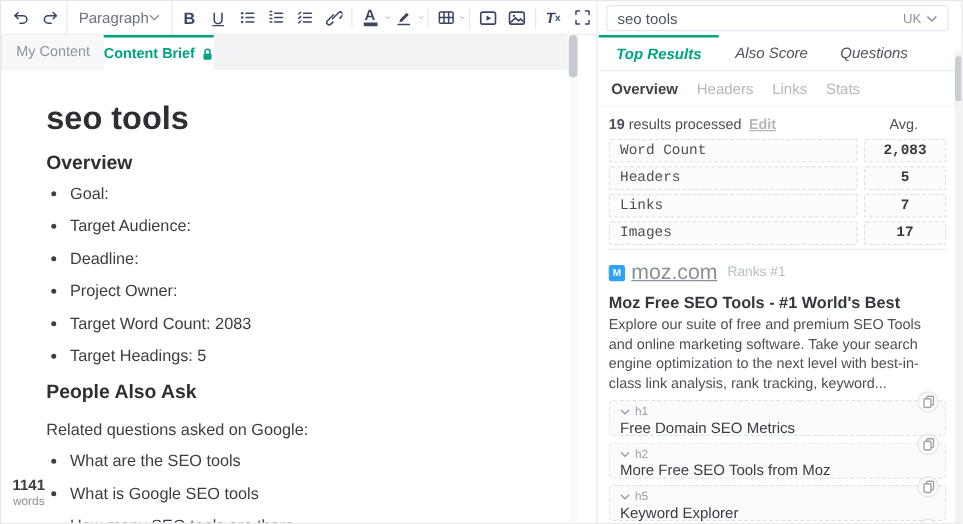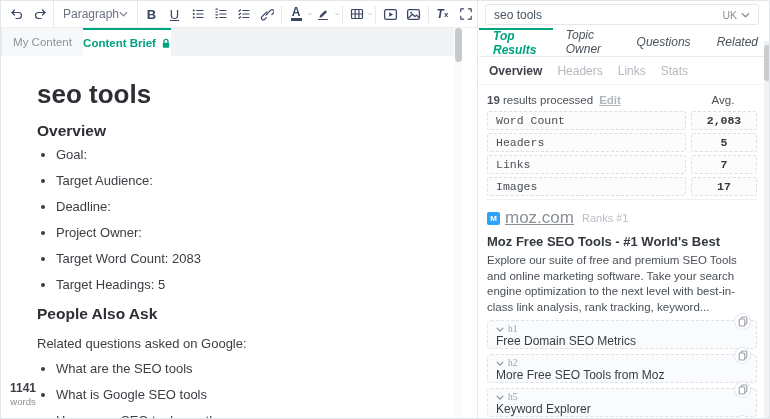--- a/index.html
+++ b/index.html
@@ -75,21 +75,21 @@
 
   .siterow { display: flex; align-items: center; margin-top: 8px; }
   .favicon { width: 13px; height: 13px; border-radius: 2px; background: #2ea1f8; color: #fff; font-size: 8px; font-weight: bold; display: flex; align-items: center; justify-content: center; }
   .domain { margin-left: 5px; font-size: 17px; color: #8a9097; text-decoration: underline; cursor: pointer; }
   .rank { margin-left: 8px; font-size: 11px; color: #b9bfc6; }
   .rtitle { margin-top: 7px; font-size: 13px; line-height: 14px; font-weight: bold; color: #33383e; }
   .rdesc { margin-top: 4px; font-size: 11.5px; line-height: 15.5px; color: #4a5056; }
 
   .cards { margin-top: 5px; }
   .hcard { position: relative; border: 1px dashed #dfe2e7; background: #fafbfc; border-radius: 4px; padding: 3px 8px 4px; margin-bottom: 5px; height: 29px; }
-  .tagrow { display: flex; align-items: center; gap: 4px; font-family: Liberation Serif, serif; }
+  .tagrow { display: flex; align-items: center; gap: 4px; }
   .tagrow .chev { width: 8px; height: 5px; cursor: pointer; }
   .tagtxt { font-size: 9.5px; color: #9aa0a8; }
   .hctitle { font-size: 12px; line-height: 13px; color: #383d42; margin-top: 1px; }
   .copybtn { position: absolute; top: -8px; right: 5px; width: 17px; height: 17px; border-radius: 50%; background: #fff; border: 1px solid #e2e5e9; display: flex; align-items: center; justify-content: center; cursor: pointer; }
 
   .rscroll { position: absolute; right: 1px; top: 40px; width: 6px; height: 379px; background: #f2f2f3; cursor: pointer; }
   .rthumb { margin-top: 4px; width: 6px; height: 36px; background: #c9ccd1; border-radius: 3px; }
 
   .icon-stroke { stroke: #3a4664; stroke-width: 1.2; fill: none; stroke-linecap: round; stroke-linejoin: round; }
   .icon-fill { fill: #3a4664; }
@@ -254,23 +254,22 @@
           <span>UK</span>
           <svg class="chev" viewBox="0 0 10 6">
               <path d="M1 1 L5 5 L9 1"></path>
             </svg>
         </span>
       </div>
     </div>
 
     <div class="rtabs">
       <div class="rtab active">Top Results</div>
-      <div class="rtab">Topic Owner</div>
+      <div class="rtab">Also Score</div>
       <div class="rtab">Questions</div>
-      <div class="rtab">Related</div>
     </div>
 
     <div class="subnav">
       <span class="subitem active">Overview</span>
       <span class="subitem">Headers</span>
       <span class="subitem">Links</span>
       <span class="subitem">Stats</span>
     </div>
 
     <div class="content">

